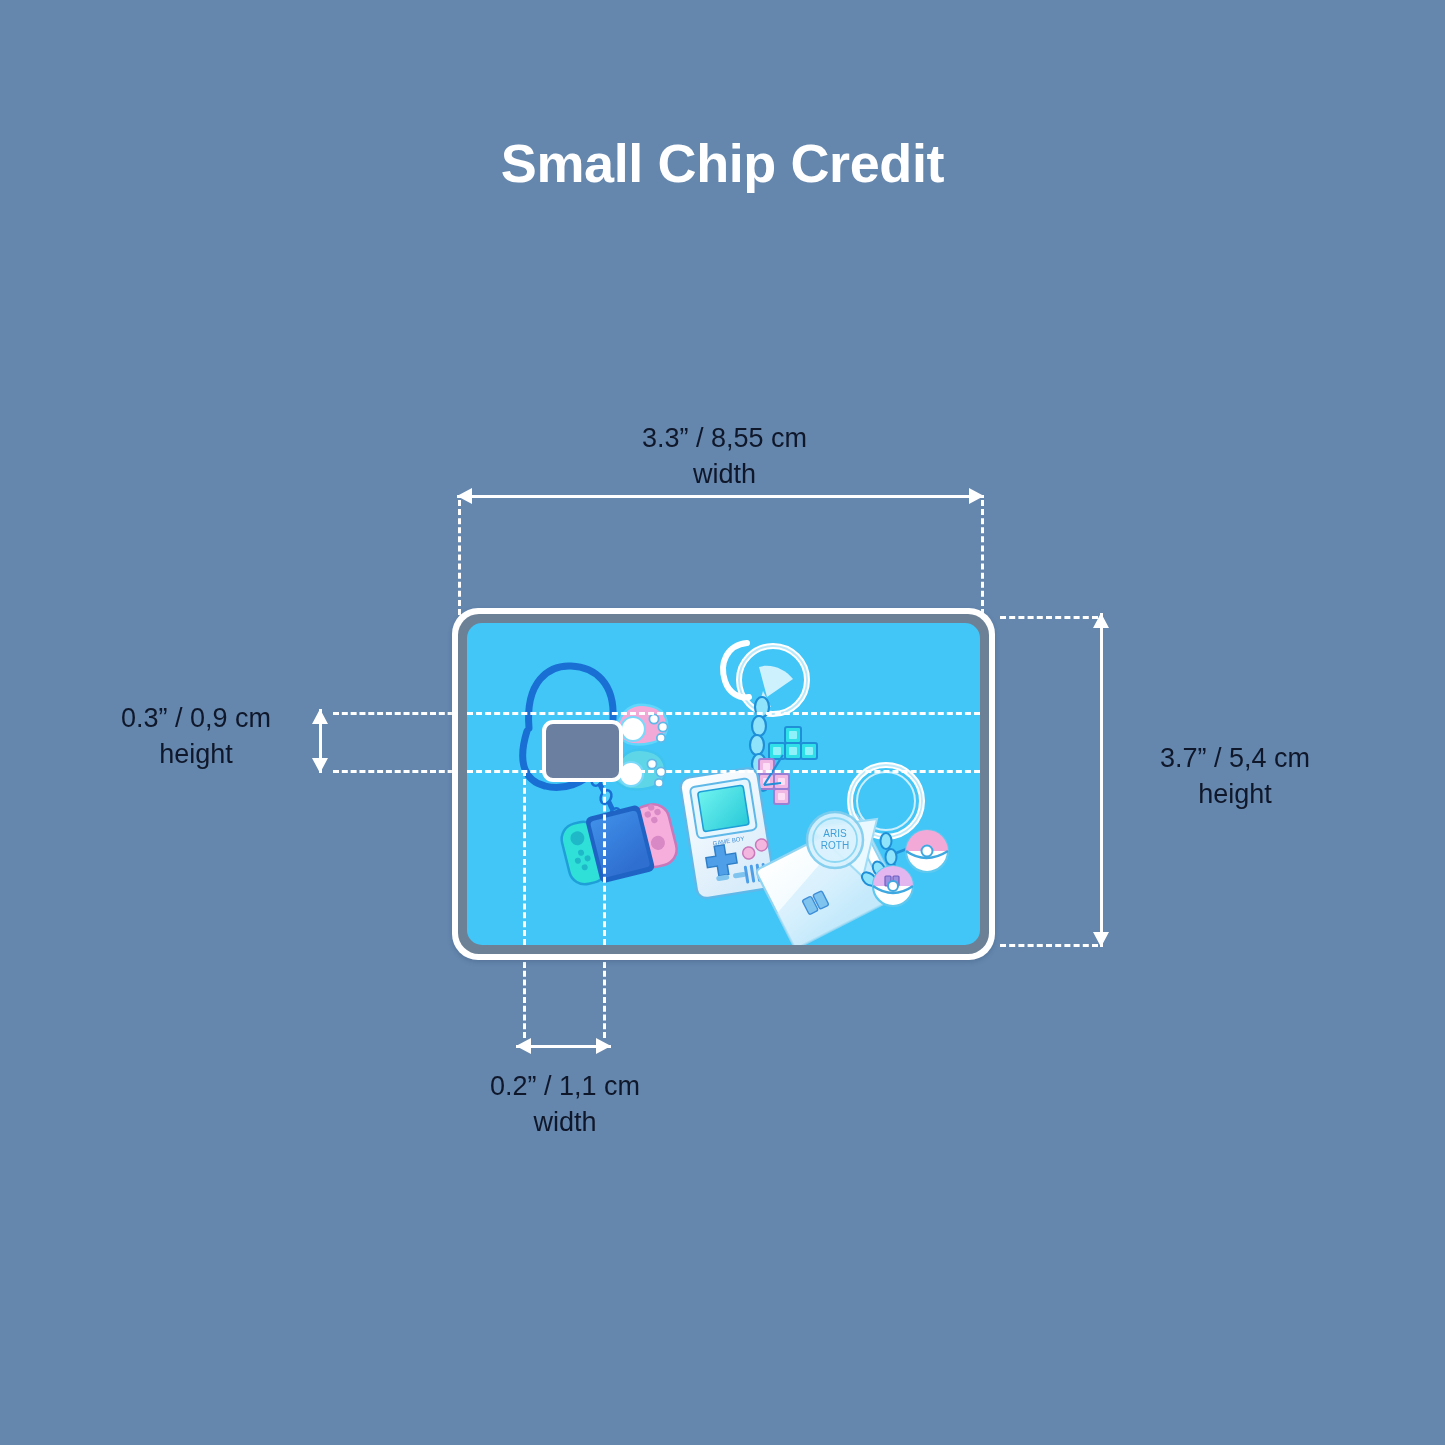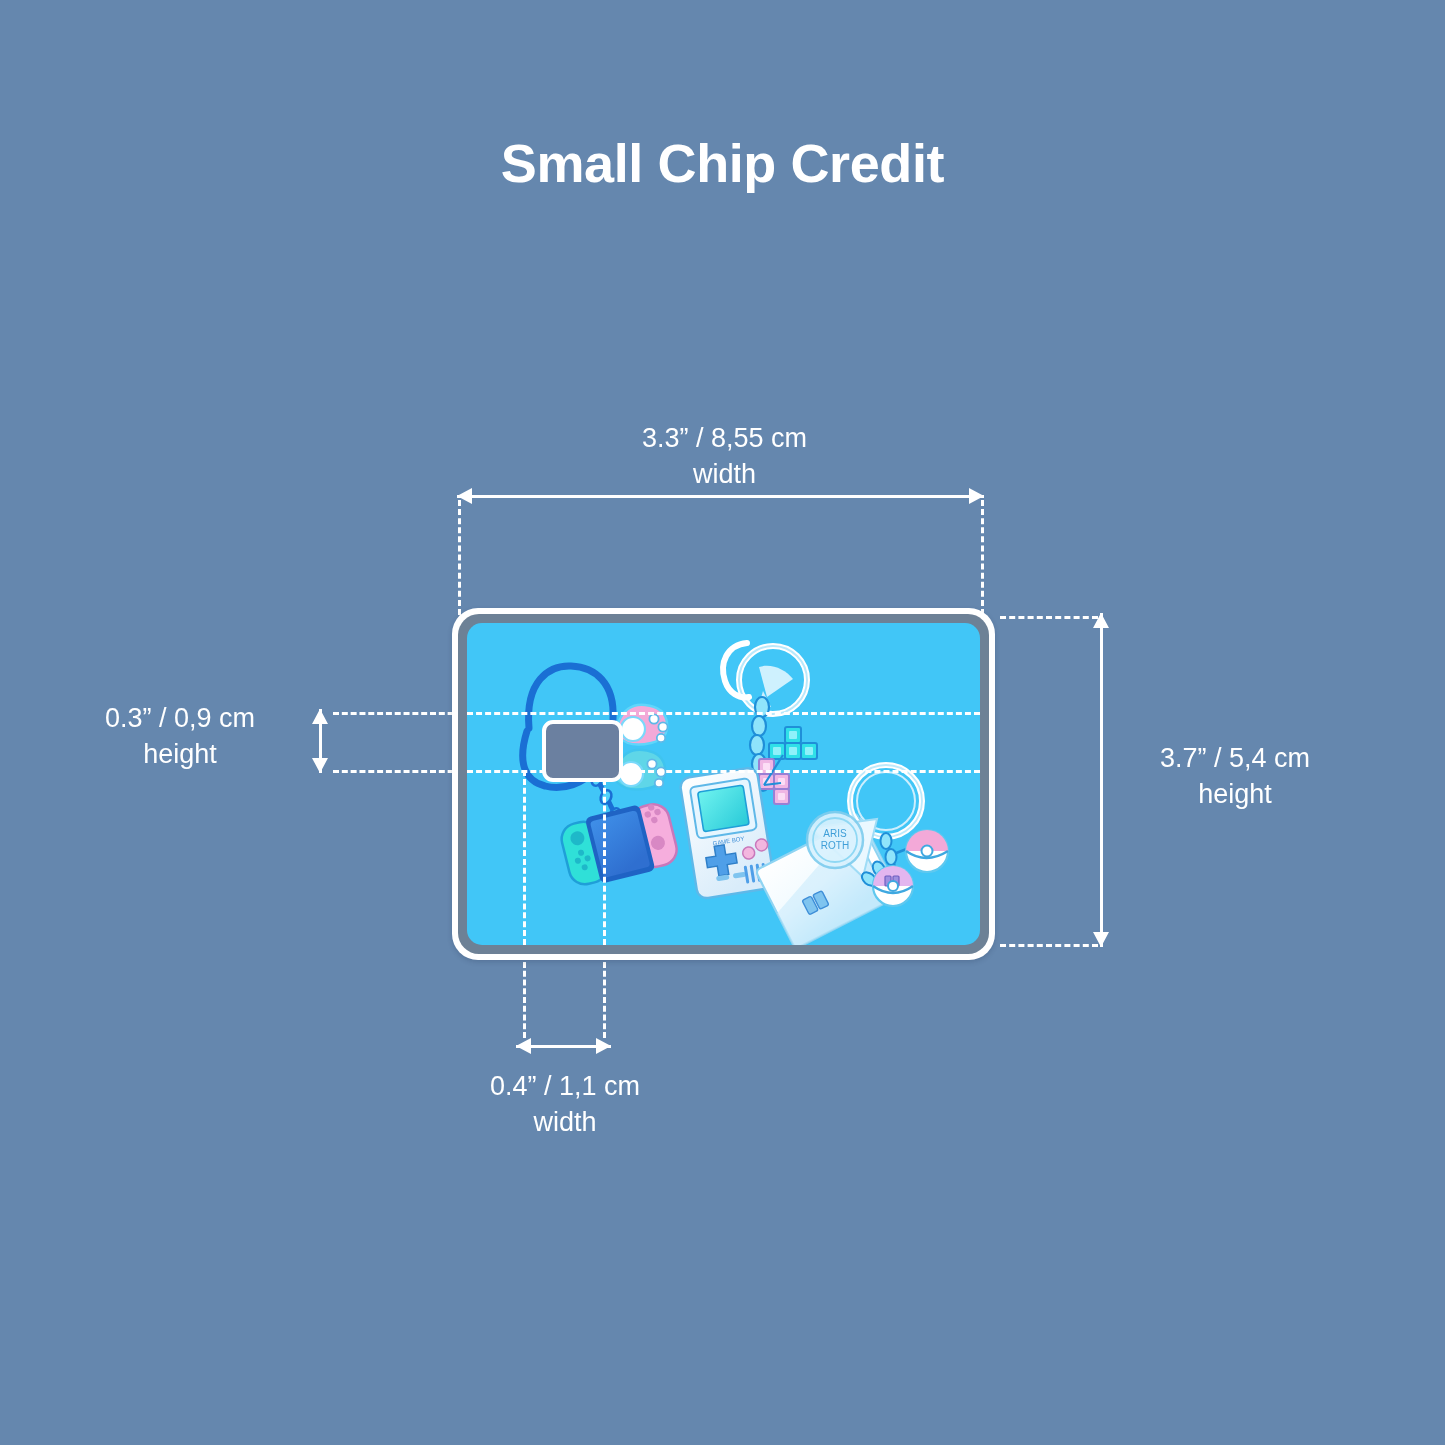--- a/index.html
+++ b/index.html
@@ -20,31 +20,31 @@
     font-size: 54px;
     font-weight: 700;
     line-height: 1.30;
     letter-spacing: -0.4px;
   }
   .title .line { display: block; }
 
   
   .dimlabel {
     position: absolute;
-    color: #ffffff;
+    color: #0f172a;
     font-size: 27px;
     font-weight: 400;
     line-height: 1.35;
     text-align: center;
     white-space: nowrap;
   }
   .dimlabel .sub { display: block; }
 
   #label-top    { left: 527px; top: 420px; width: 395px; }
-  #label-left   { left: 60px;  top: 700px; width: 240px; }
+  #label-left   { left: 76px;  top: 700px; width: 240px; }
   #label-right  { left: 1110px;top: 740px; width: 250px; }
   #label-bottom { left: 445px; top: 1068px;width: 240px; }
 
   
   .dash-h {
     position: absolute; height: 0;
     border-top: 3px dashed #ffffff;
   }
   .dash-v {
     position: absolute; width: 0;
@@ -166,21 +166,21 @@
   </div>
   <div class="arrow-v" style="left:311px; top:709px; width:18px; height:64px;">
     <span class="bar"></span>
     <span class="head start"></span>
     <span class="head end"></span>
   </div>
   <div class="dash-h" style="left:333px; top:712px; width:200px;"></div>
   <div class="dash-h" style="left:333px; top:770px; width:200px;"></div>
 
   <div class="dimlabel" id="label-bottom">
-    <span>0.4” / 1,1 cm</span>
+    <span>0.2” / 1,1 cm</span>
     <span class="sub">width</span>
   </div>
   <div class="dash-v" style="left:523px; top:962px; height:76px;"></div>
   <div class="dash-v" style="left:603px; top:962px; height:76px;"></div>
   <div class="arrow-h" style="left:516px; top:1037px; width:95px; height:18px;">
     <span class="bar"></span>
     <span class="head start"></span>
     <span class="head end"></span>
   </div>
 

